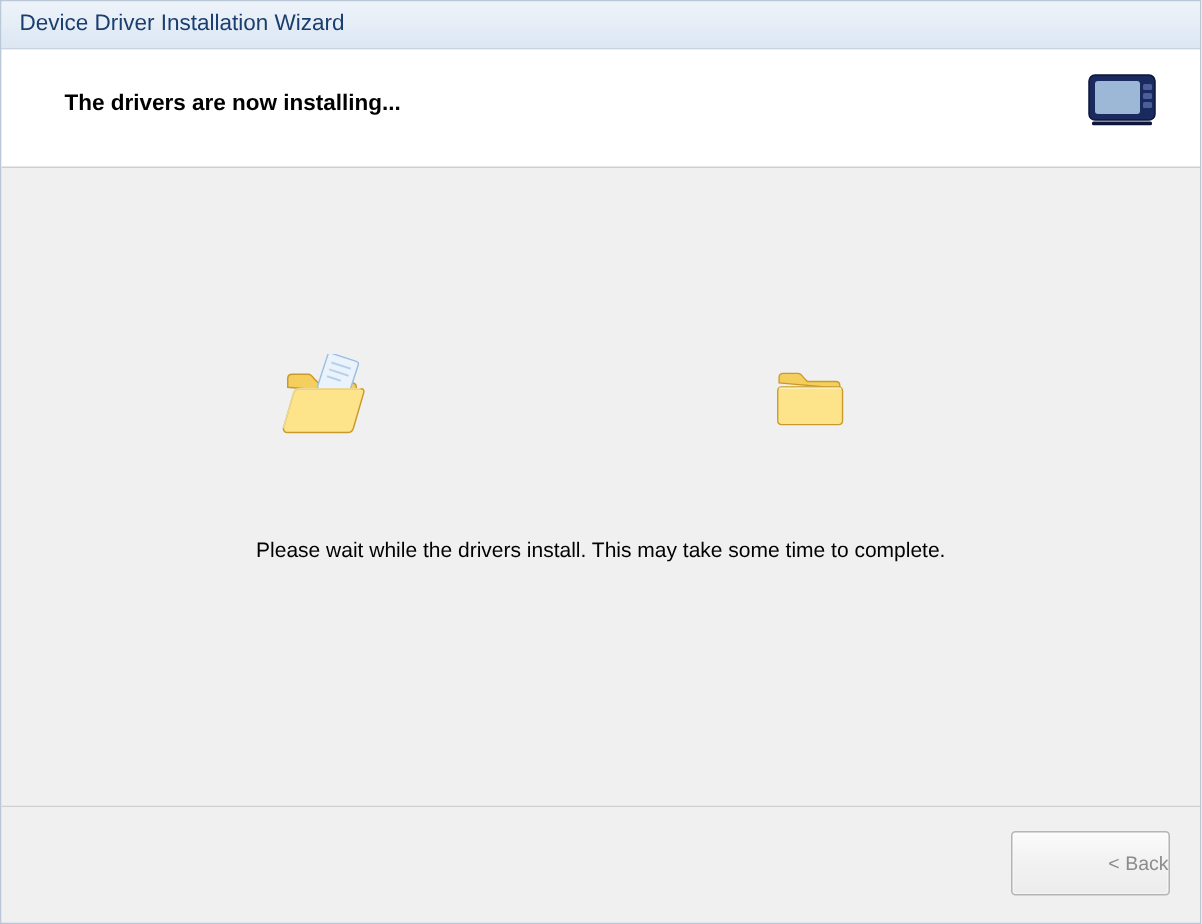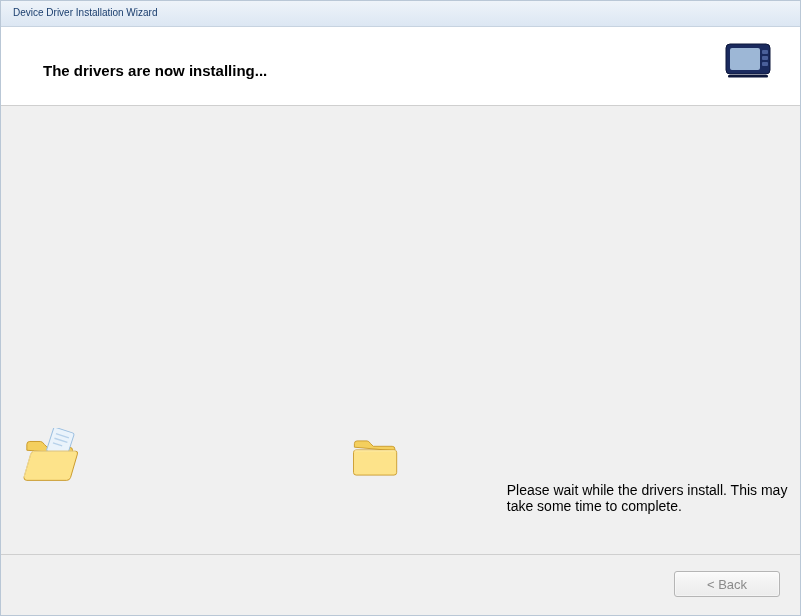--- a/index.html
+++ b/index.html
@@ -15,50 +15,50 @@
       width: 801px;
       height: 616px;
       border: 1px solid #b9c7d6;
       display: flex;
       flex-direction: column;
       background: #f0f0f0;
     }
     .titlebar {
       background: linear-gradient(to bottom, #eef3f9, #dce7f3);
       color: #1a3e6e;
-      font-size: 10px;
+      font-size: 15px;
       padding: 6px 12px 8px 12px;
       border-bottom: 1px solid #c7d3e0;
     }
     .header {
       background: #ffffff;
       padding: 18px 22px 26px 42px;
       border-bottom: 1px solid #cfcfcf;
       display: flex;
-      align-items: flex-end;
+      align-items: center;
       justify-content: space-between;
     }
     .header-title {
       font-weight: bold;
       font-size: 15px;
       color: #000;
     }
     .header-icon {
       width: 52px;
       height: 38px;
       margin-top: -4px;
       margin-right: 2px;
     }
     .content {
       flex: 1;
       background: #f0f0f0;
       position: relative;
       display: flex;
-      flex-direction: row;
-      align-items: flex-end;
+      flex-direction: column;
+      align-items: center;
       justify-content: center;
       padding-bottom: 40px;
       gap: 36px;
     }
     .folders-row {
       display: flex;
       width: 100%;
       justify-content: center;
       gap: 250px;
       margin-bottom: 26px;
@@ -78,29 +78,30 @@
     .footer {
       background: #f0f0f0;
       border-top: 1px solid #cfcfcf;
       padding: 16px 20px 18px 20px;
       display: flex;
       justify-content: flex-end;
       gap: 10px;
     }
     .btn {
       min-width: 106px;
-      height: 26px;
+      height: 43px;
       font-family: inherit;
       font-size: 13px;
       border: 1px solid #8a8a8a;
       border-radius: 3px;
       background: linear-gradient(to bottom, #fdfdfd 0%, #f0f0f0 45%, #e3e3e3 100%);
       color: #222;
       cursor: pointer;
       box-shadow: inset 0 0 0 1px rgba(255,255,255,0.6);
+      text-align: right;
     }
     .btn:disabled {
       color: #8b8b8b;
       cursor: default;
       background: linear-gradient(to bottom, #fbfbfb 0%, #f2f2f2 45%, #ececec 100%);
       border-color: #b5b5b5;
       box-shadow: inset 0 0 0 1px rgba(255,255,255,0.4);
     }
     .btn.cancel {
       min-width: 116px;

